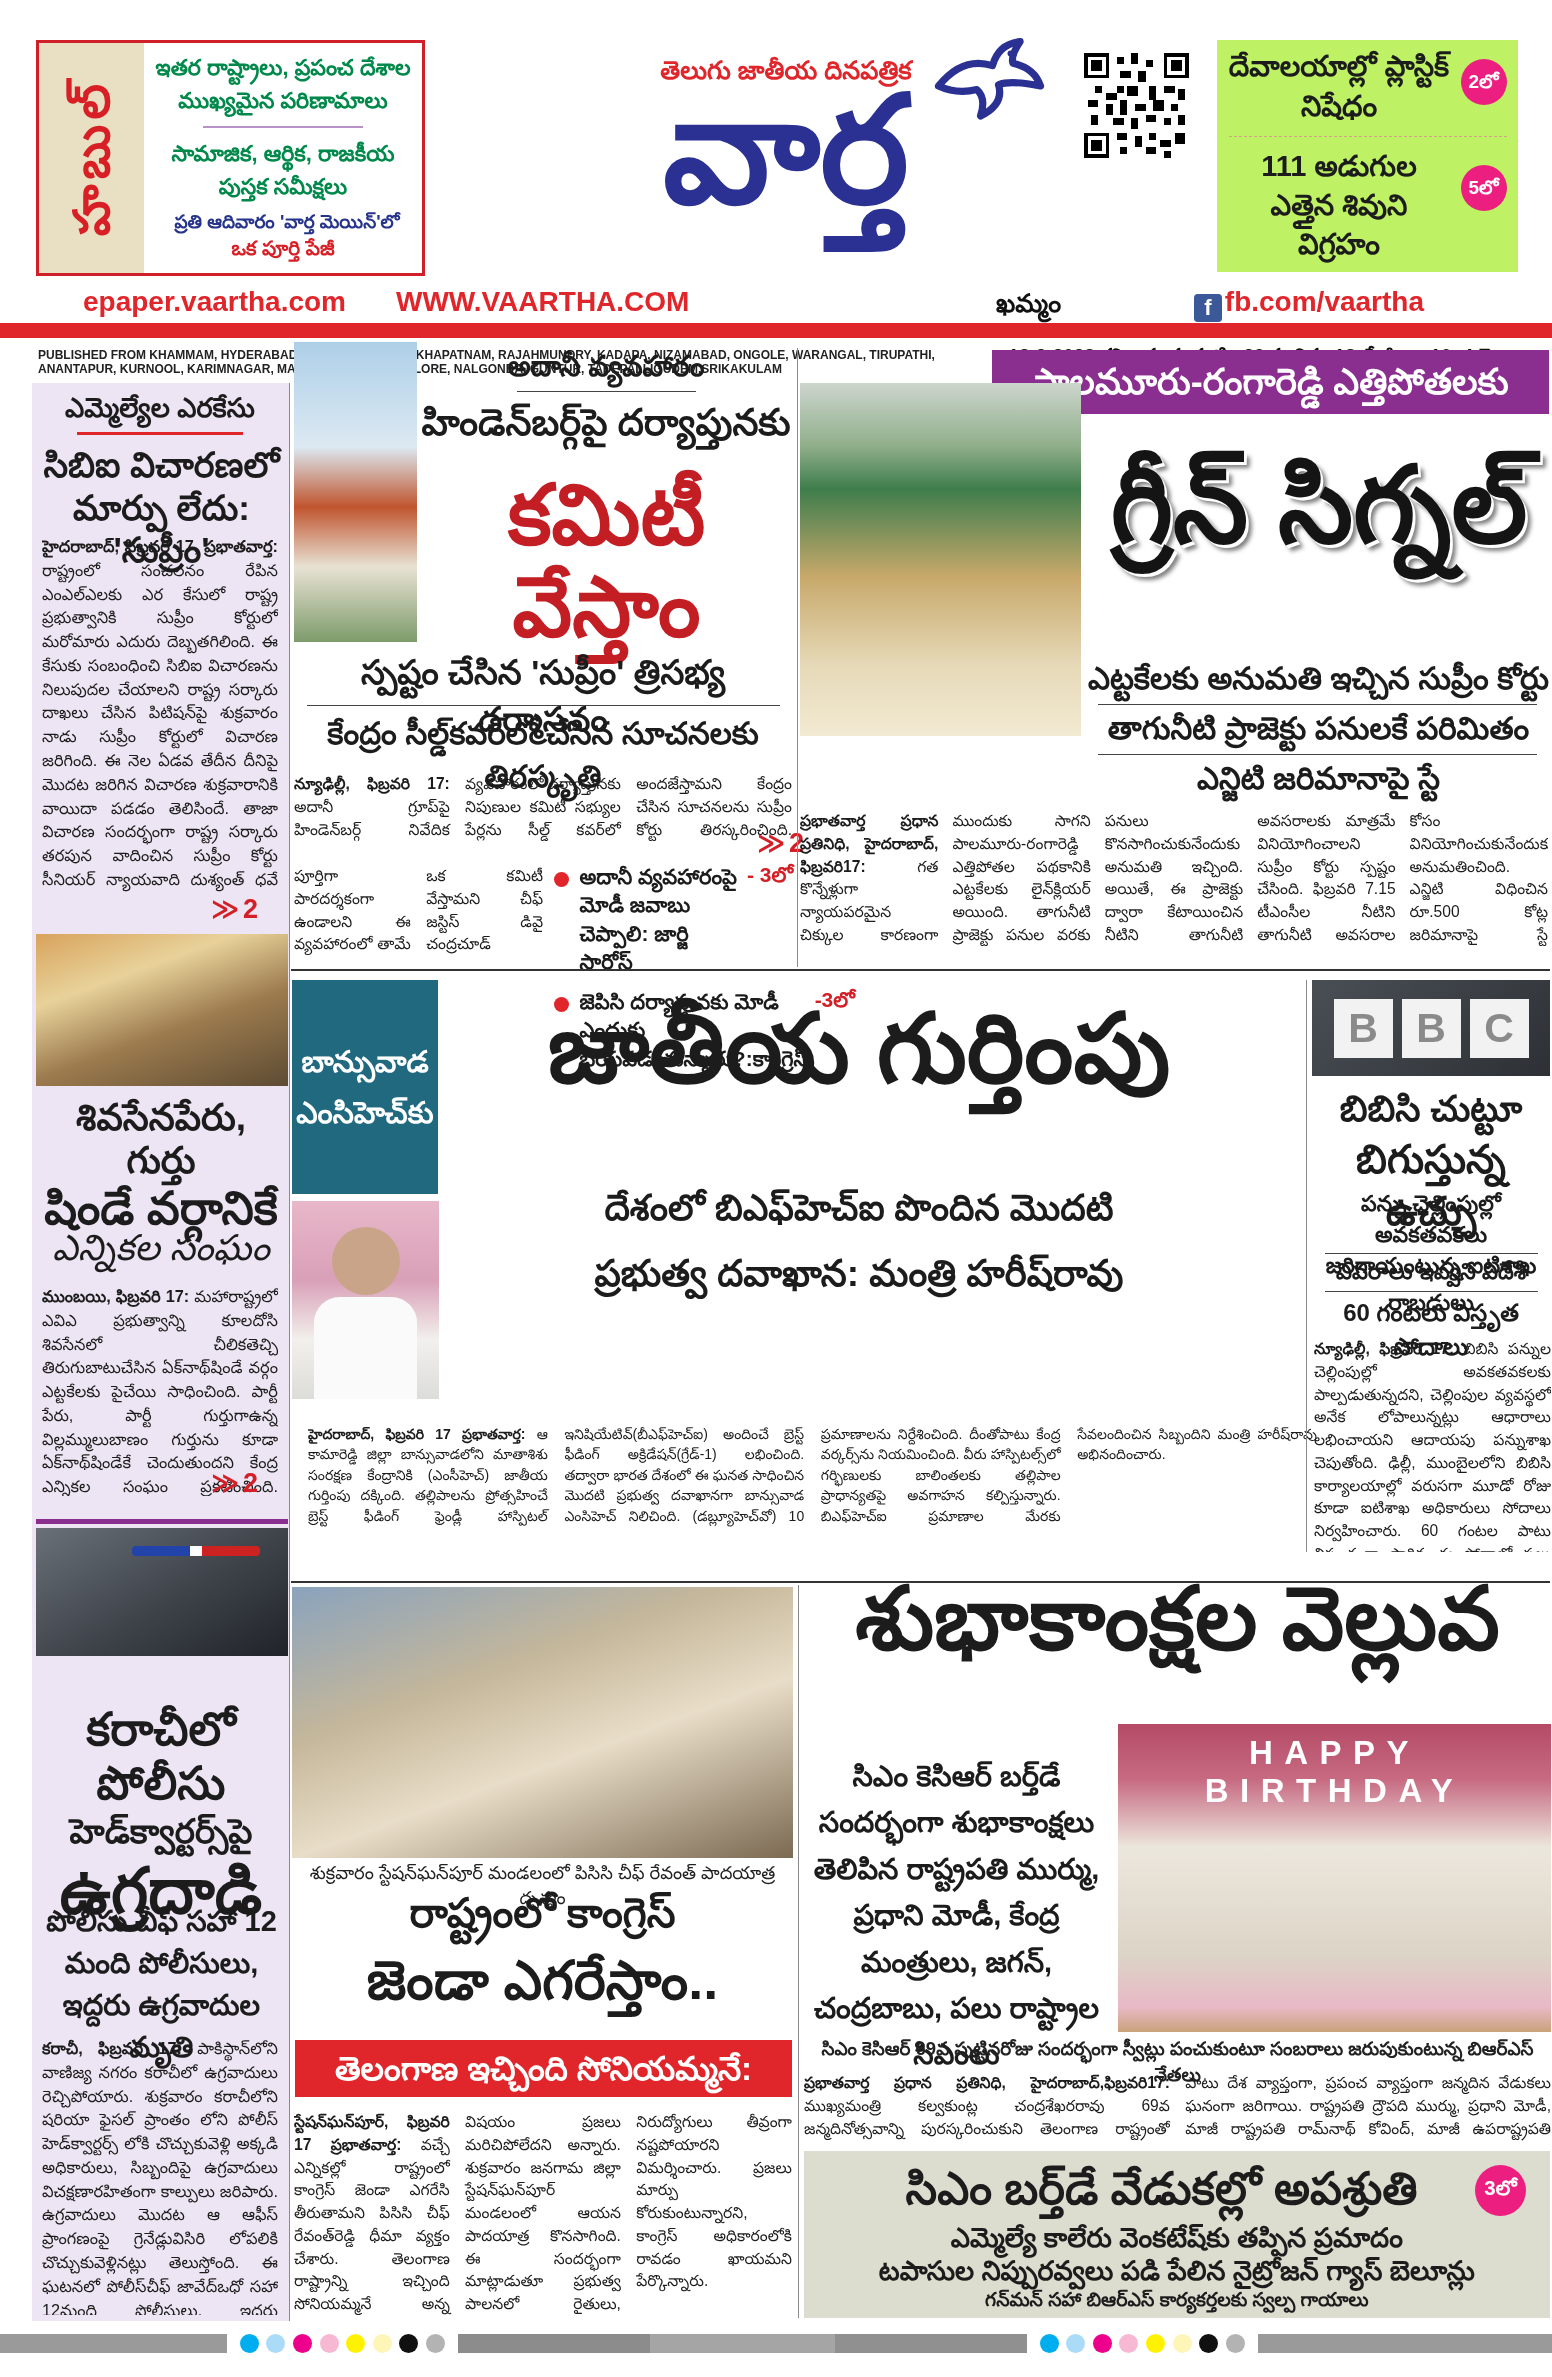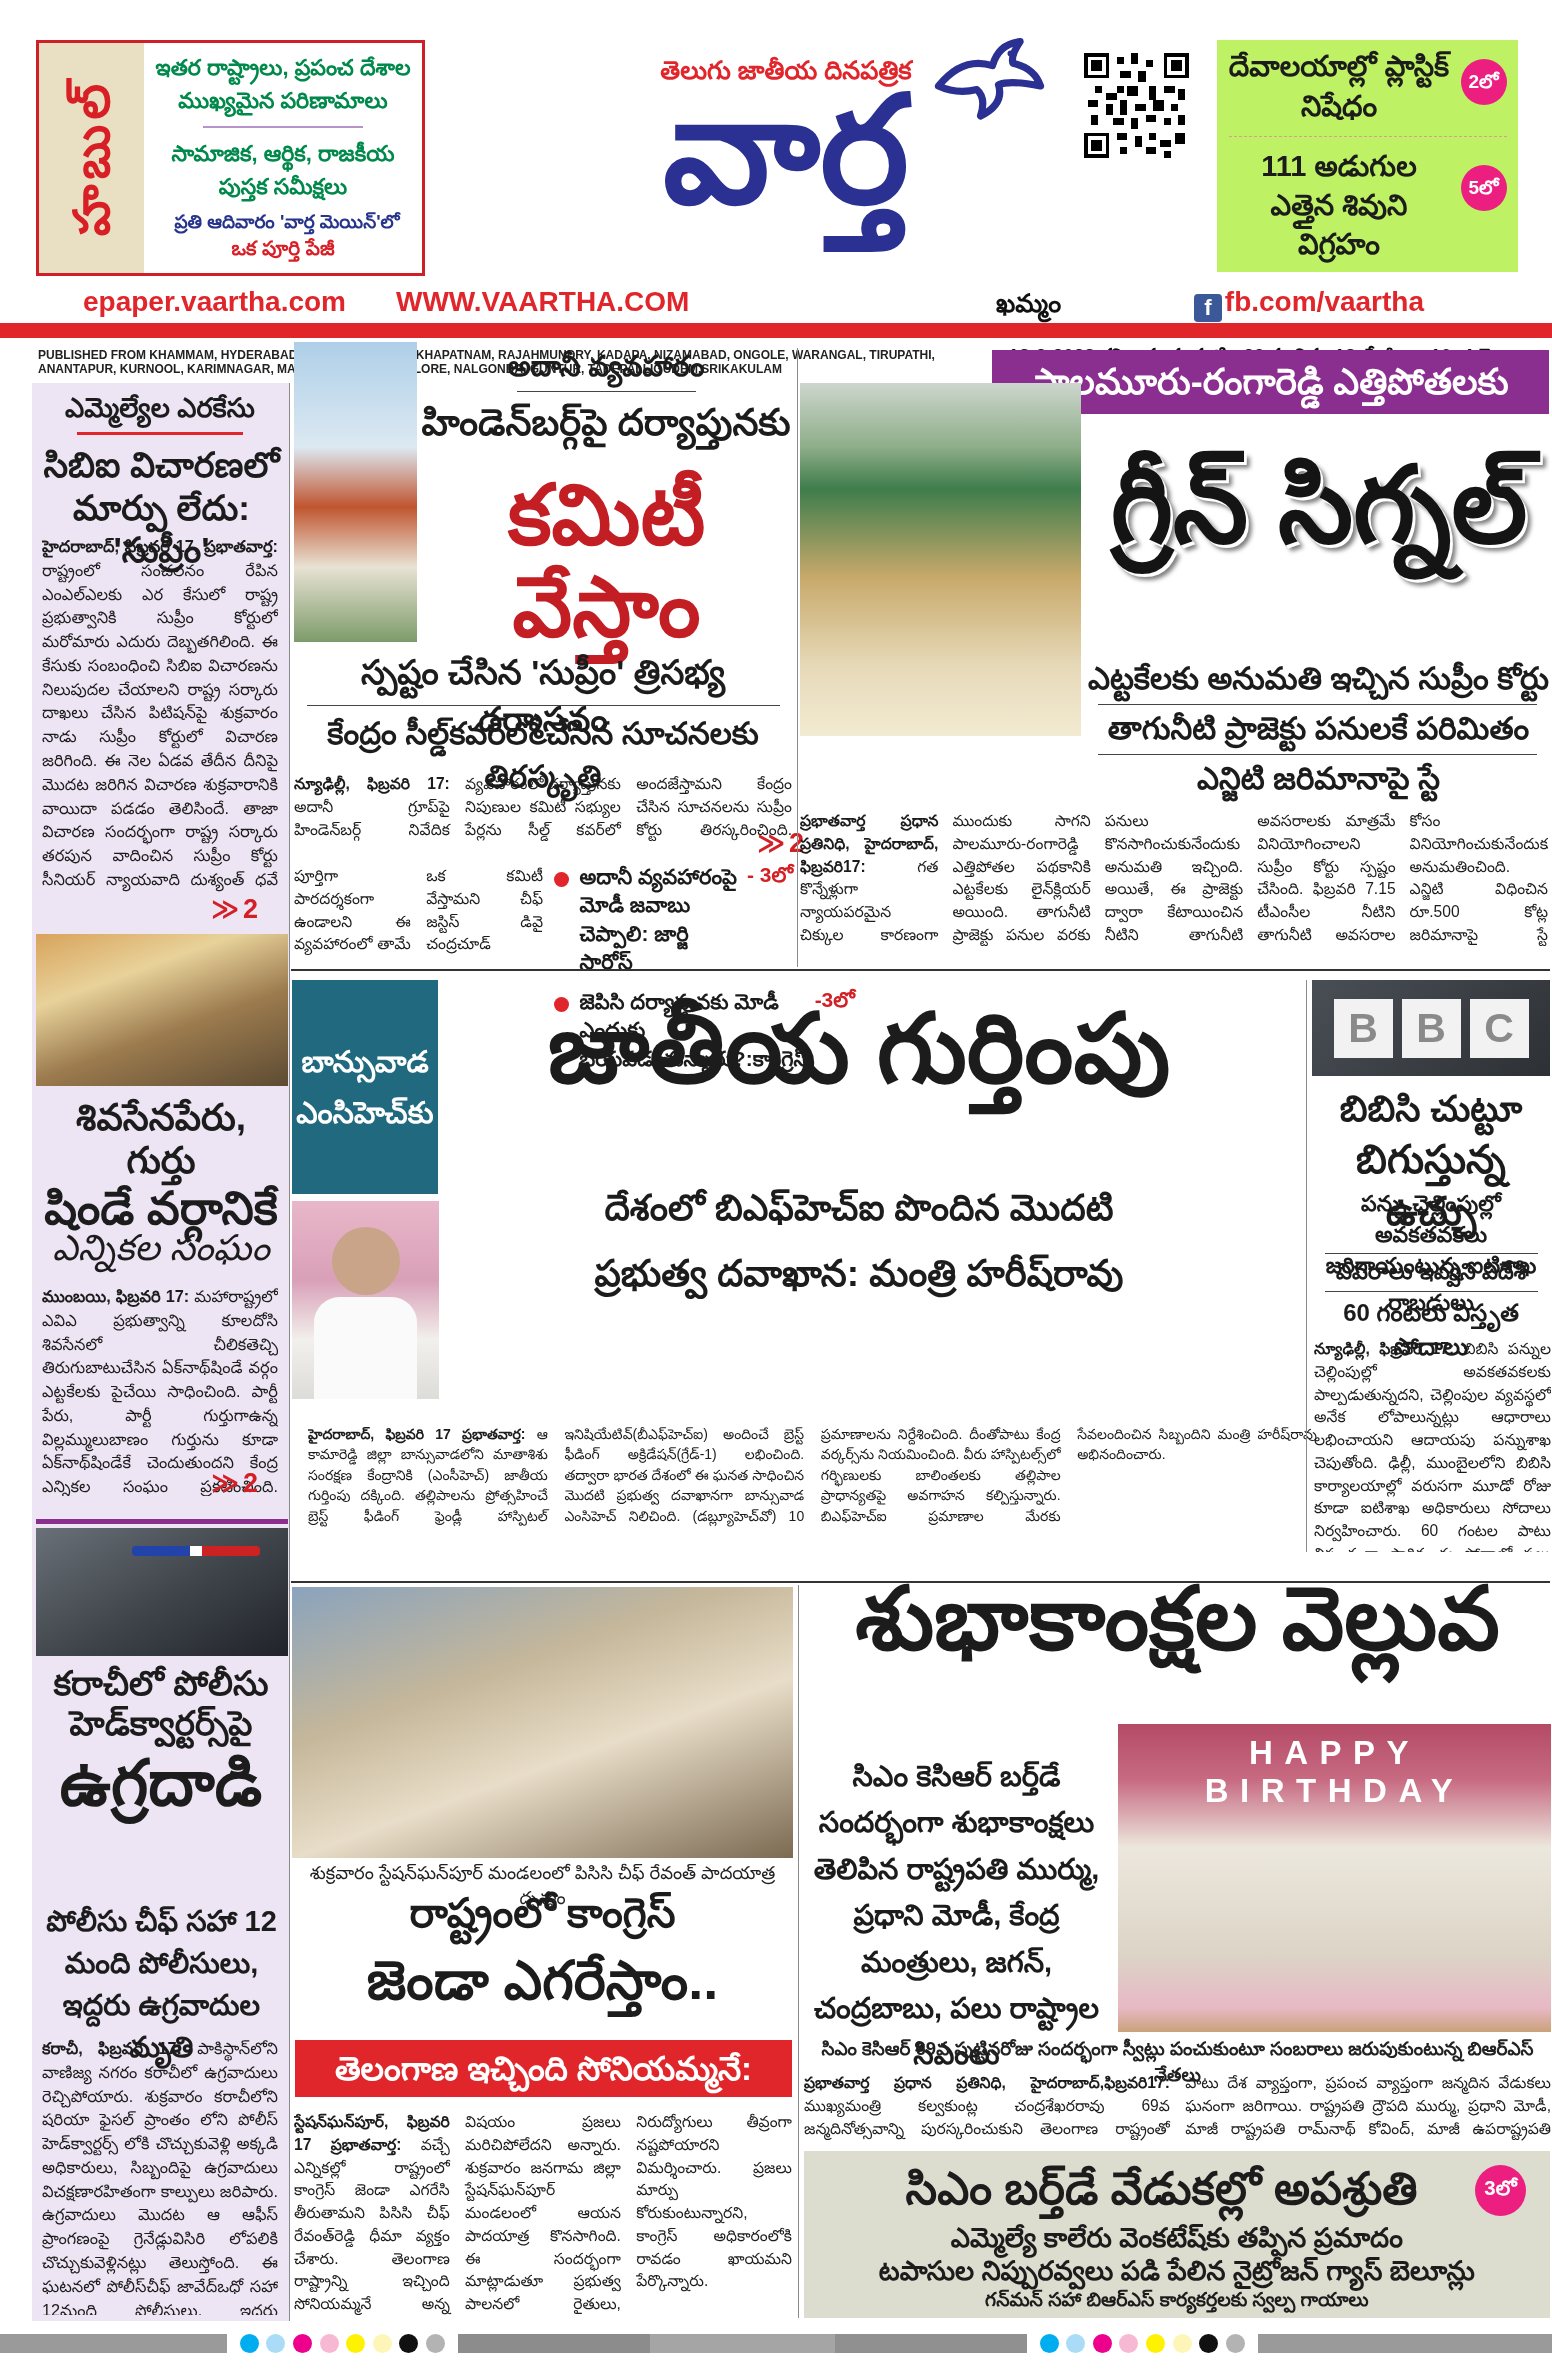--- a/index.html
+++ b/index.html
@@ -160,21 +160,21 @@
     <b class="dl">ముంబయి, ఫిబ్రవరి 17:</b><span>మహారాష్ట్రలో ఎవిఎ ప్రభుత్వాన్ని కూలదోసి శివసేనలో చీలికతెచ్చి తిరుగుబాటుచేసిన ఏక్‌నాథ్‌షిండే వర్గం ఎట్టకేలకు పైచేయి సాధించింది. పార్టీ పేరు, పార్టీ గుర్తుగాఉన్న విల్లమ్ములుబాణం గుర్తును కూడా ఏక్‌నాథ్‌షిండేకే చెందుతుందని కేంద్ర ఎన్నికల సంఘం ప్రకటించింది. శుక్రవారం 78 పేజీల నివేదికను ప్రకటించిన ఎన్నికల సంఘం ఏక్‌నాథ్‌షిండే శివసేననే అసలైన శివసేనగా గుర్తించినట్లు ప్రకటించింది. తిరుగుబాటు తర్వాత 76శాతం పార్టీ విభాగంలోని వారి ఓట్లతోనే గెలుపొంది ముఖ్య</span>
   </p>
   <div class="abs cont" style="left:211px;top:1467px;">2</div>
 
   <div class="abs" style="left:36px;top:1519px;width:252px;height:4.5px;background:#8a2f8f;"></div>
   <div class="photo" style="left:36px;top:1528px;width:252px;height:128px;background:linear-gradient(150deg,#6a7077 0%,#3e434a 55%,#202329 100%);">
     <div style="position:absolute;left:96px;top:18px;width:128px;height:10.2px;background:linear-gradient(90deg,#2244aa 0 45%,#fff 45% 55%,#cc2222 55% 100%);border-radius:3.8px;"></div>
   </div>
 
   <div class="abs center bold" style="left:38px;top:1663px;width:246px;line-height:1.18;">
-    <span style="font-size:34px;display:block;">కరాచీలో పోలీసు</span>
+    <span style="font-size:46px;display:block;margin-top:39px;">కరాచీలో పోలీసు</span>
     <span style="font-size:34px;display:block;">హెడ్‌క్వార్టర్స్‌పై</span>
     <span style="font-size:64px;display:block;line-height:1.25;">ఉగ్రదాడి</span>
   </div>
   <div class="abs center bold" style="left:41px;top:1900px;width:241px;font-size:29px;line-height:1.45;">పోలీసు చీఫ్ సహా 12 మంది పోలీసులు, ఇద్దరు ఉగ్రవాదుల మృతి</div>
   <p class="abs body-txt justify" style="left:42px;top:2037px;width:236px;height:278px;margin:0;">
     <b class="dl">కరాచీ, ఫిబ్రవరి 17:</b><span>పాకిస్థాన్‌లోని వాణిజ్య నగరం కరాచీలో ఉగ్రవాదులు రెచ్చిపోయారు. శుక్రవారం కరాచీలోని షరియా ఫైసల్ ప్రాంతం లోని పోలీస్ హెడ్‌క్వార్టర్స్ లోకి చొచ్చుకువెళ్లి అక్కడి అధికారులు, సిబ్బందిపై ఉగ్రవాదులు విచక్షణారహితంగా కాల్పులు జరిపారు. ఉగ్రవాదులు మొదట ఆ ఆఫీస్ ప్రాంగణంపై గ్రెనేడ్లువిసిరి లోపలికి చొచ్చుకువెళ్లినట్లు తెలుస్తోంది. ఈ ఘటనలో పోలీస్‌చీఫ్ జావేద్ఒధో సహా 12మంది పోలీసులు, ఇద్దరు ఉగ్రవాదులు మృతిచెందారు. ఈ దాడిలో దాదాపు 10మంది క్షతగాత్రులయ్యారు.</span>
   </p>
 
   <div class="abs rule-v" style="left:289px;top:383px;width:1.3px;height:1938px;"></div>
 

